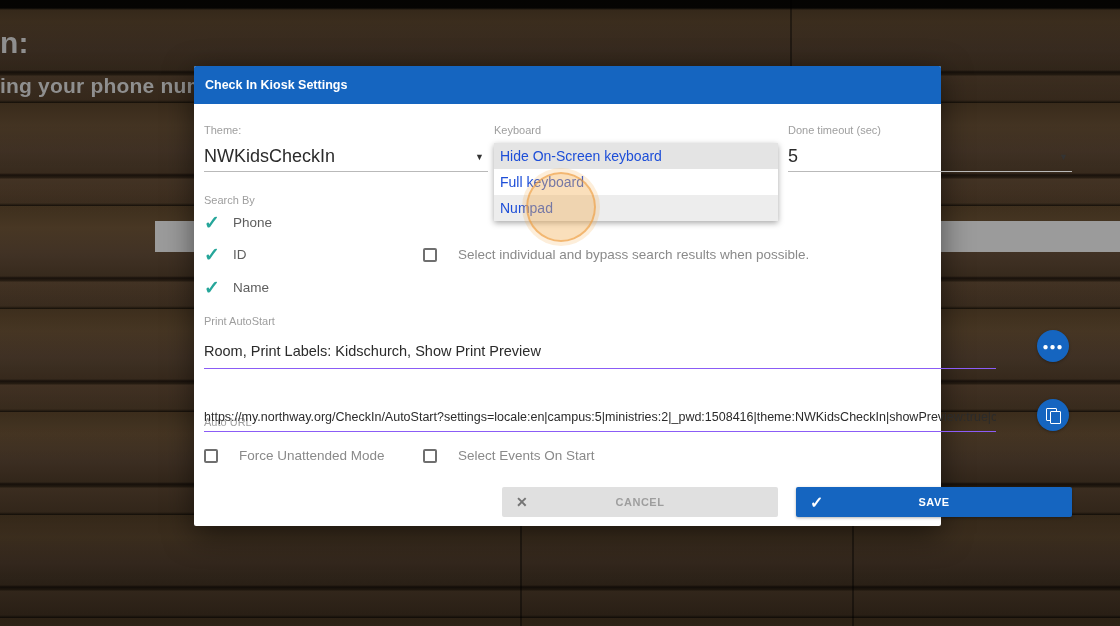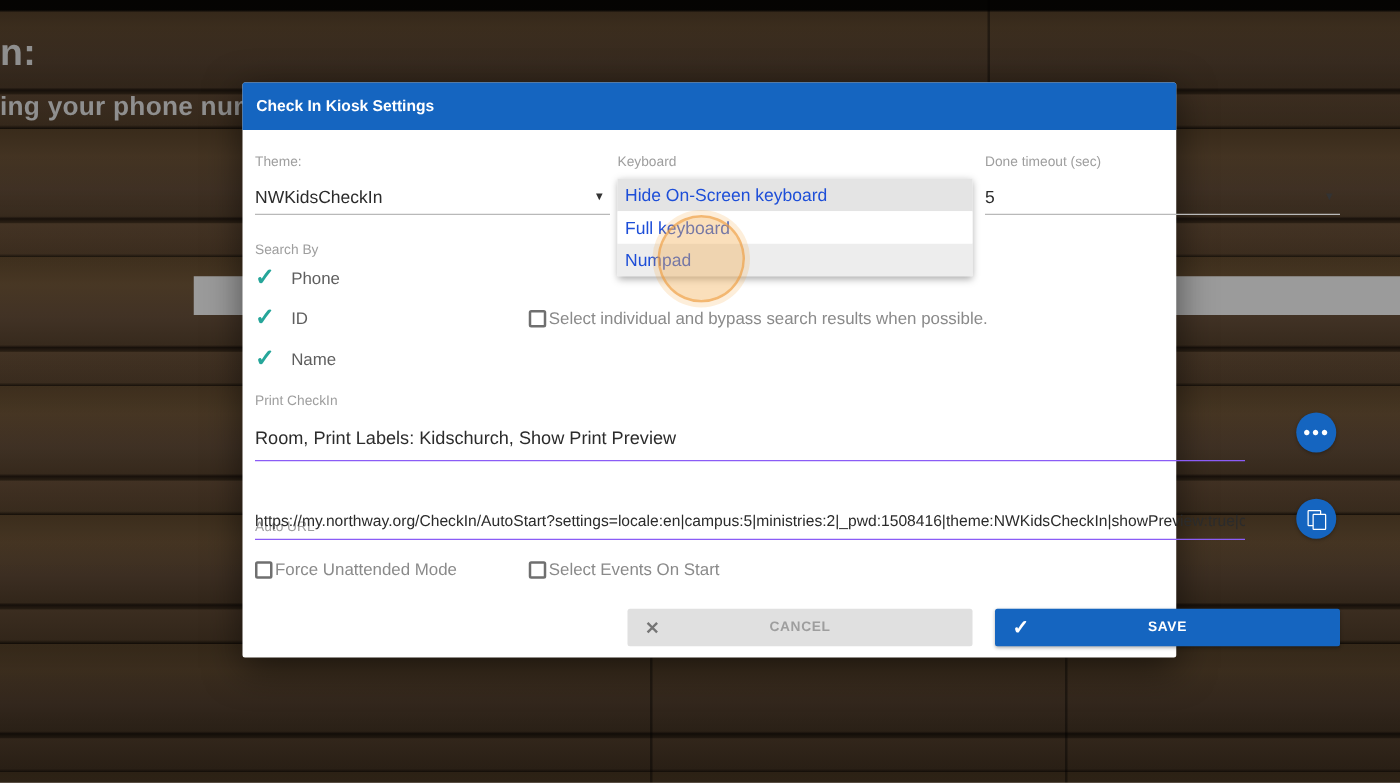--- a/index.html
+++ b/index.html
@@ -33,21 +33,21 @@
     position:absolute; left:0; top:0; width:100%; height:38px; background:#1565c0;
     color:#ffffff; font-size:12.5px; font-weight:bold; line-height:38px; padding-left:11px;
     border-radius:2px 2px 0 0;
   }
   .field-label { position:absolute; font-size:11px; color:#9e9e9e; }
 
   .select-row {
     position:absolute; height:30px; border-bottom:1px solid #b9b9b9;
     display:flex; align-items:center; cursor:pointer;
   }
-  .select-value { font-size:14px; color:#2b2b2b; }
+  .select-value { font-size:18px; color:#2b2b2b; }
   .caret { position:absolute; right:4px; top:10px; font-size:9px; color:#333; }
 
   .dropdown {
     position:absolute; left:300px; top:77px; width:284px; background:#ffffff;
     box-shadow:0 2px 6px rgba(0,0,0,.35); z-index:5;
   }
   .dropdown-item {
     height:26px; line-height:26px; padding-left:6px; font-size:14px; color:#1d4ed8;
     cursor:pointer; background:#ffffff;
   }
@@ -59,21 +59,21 @@
     background:rgba(244,178,92,.42);
     border:2px solid rgba(236,152,52,.55);
     box-shadow:0 0 0 4px rgba(244,168,70,.2);
     z-index:6; pointer-events:none;
   }
 
   .check-row { position:absolute; display:flex; align-items:center; gap:13px; cursor:pointer; }
   .check-icon { color:#26a69a; font-size:19px; font-weight:bold; line-height:1; }
   .check-label { font-size:13.5px; color:#5e5e5e; }
 
-  .cb-row { position:absolute; display:flex; align-items:center; gap:2px; cursor:pointer; }
+  .cb-row { position:absolute; display:flex; align-items:center; gap:21px; cursor:pointer; }
   .checkbox {
     width:14px; height:14px; border:2px solid #6f6f6f; border-radius:2px; background:#fff;
     flex:0 0 auto; display:inline-block;
   }
   .cb-label { font-size:13.5px; color:#8a8a8a; }
 
   .value-row {
     position:absolute; border-bottom:1px solid #8b5cf6;
     display:flex; align-items:flex-end; overflow:hidden;
   }
@@ -158,21 +158,21 @@
     <div class="check-row" style="left:10px; top:212px;">
       <span class="check-icon">✓</span>
       <span class="check-label">Name</span>
     </div>
 
     <label class="cb-row" style="left:229px; top:181px;">
       <span class="checkbox"></span>
       <span class="cb-label">Select individual and bypass search results when possible.</span>
     </label>
 
-    <div class="field-label" style="left:10px; top:249px;">Print CheckIn</div>
+    <div class="field-label" style="left:10px; top:249px;">Print AutoStart</div>
     <div class="value-row" style="left:10px; top:267px; width:792px; height:36px;">
       <span class="value-text">Room,  Print Labels: Kidschurch,  Show Print Preview</span>
     </div>
     <div class="fab" style="left:843px; top:264px;">
       <span class="more-glyph">●●●</span>
     </div>
 
     <div class="field-label" style="left:10px; top:317px;margin-top:33px;">Auto URL</div>
     <div class="value-row" style="left:10px; top:336px; width:792px; height:30px;">
       <span class="value-text url-text">https://my.northway.org/CheckIn/AutoStart?settings=locale:en|campus:5|ministries:2|_pwd:1508416|theme:NWKidsCheckIn|showPreview:true|che</span>

